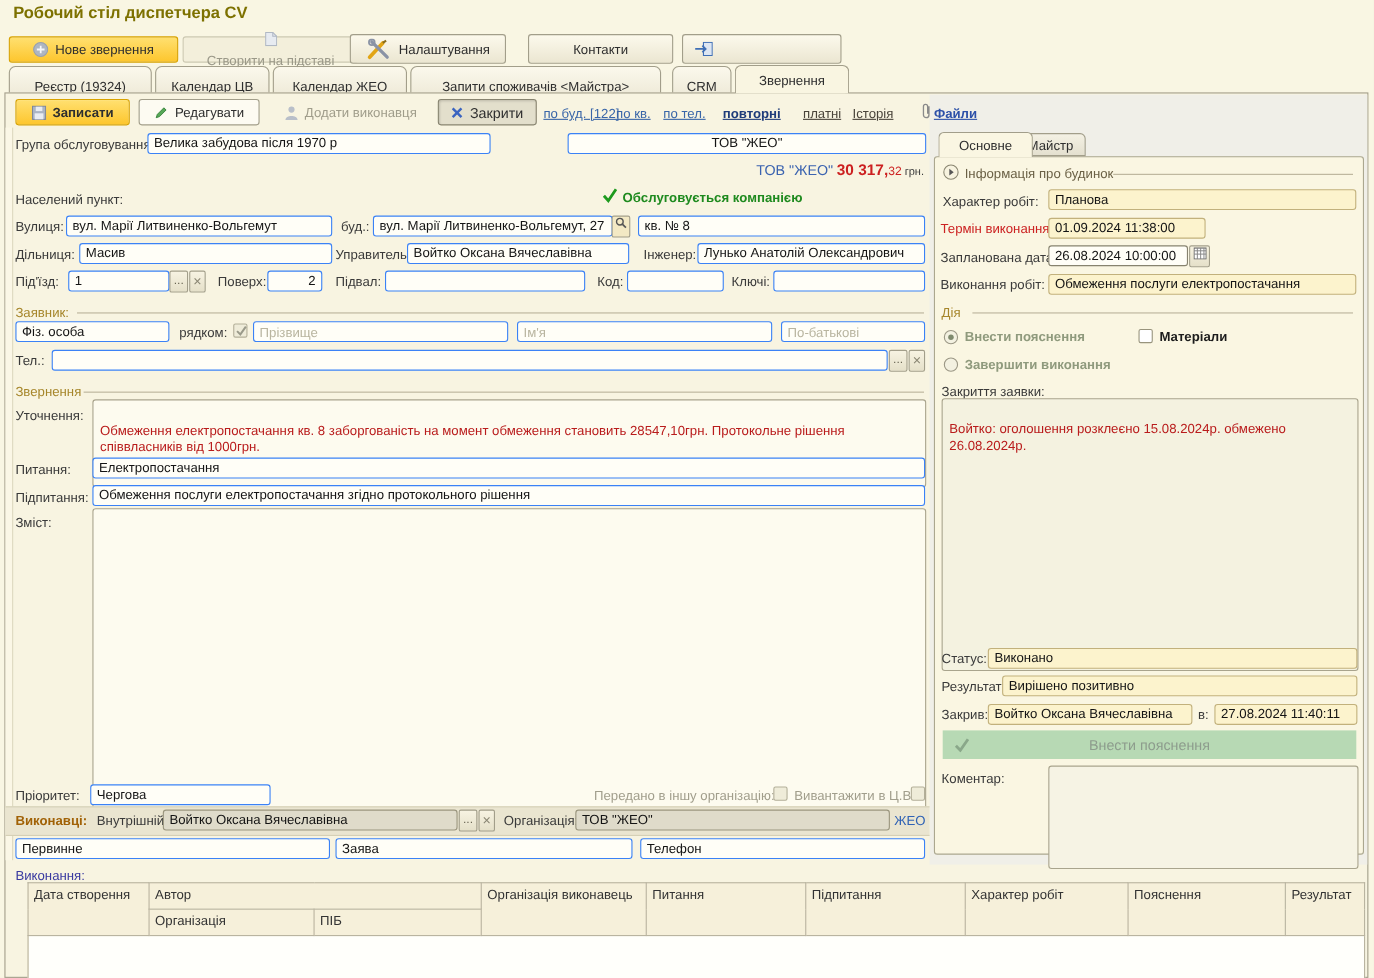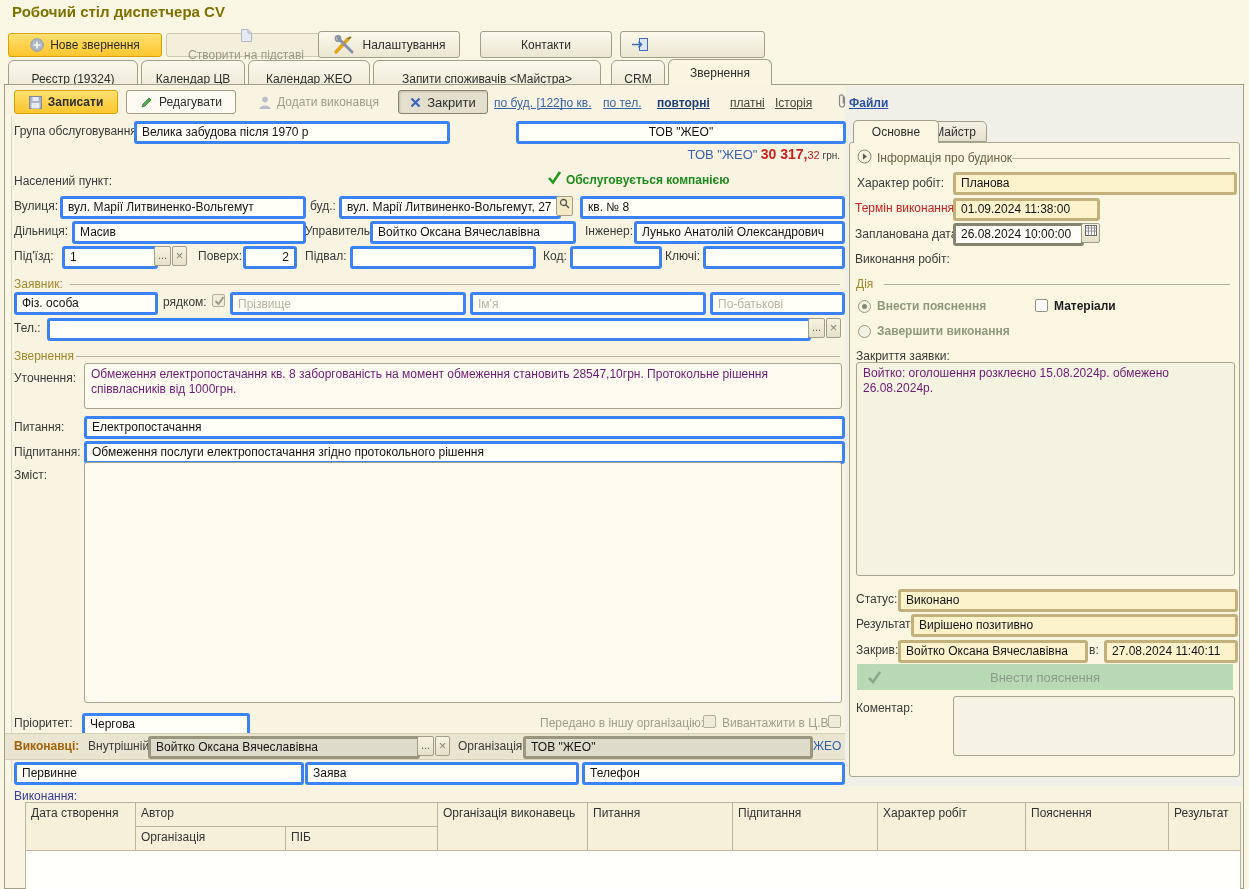--- a/index.html
+++ b/index.html
@@ -1,27 +1,27 @@
 <!DOCTYPE html>
 <html><head>
 <meta charset="utf-8">
 <style>
   html,body{margin:0;padding:0;}
   body{font-family:"Liberation Sans", sans-serif; background:#e8e4d4;}
   .screen{position:relative;width:1249px;height:889px;background:#f9f6e3;overflow:hidden;font-size:12px;color:#2e2e2e;}
   .abs{position:absolute;}
   .lbl{position:absolute;font-size:12px;color:#3a3a3a;white-space:nowrap;}
-  .fld{position:absolute;height:16px;background:#fffef7;border:3px solid #3b82f6;border-radius:3px;font-size:12px;color:#141414;padding:1px 5px 0;white-space:nowrap;overflow:hidden;}
+  .fld{position:absolute;height:16px;background:#fffef7;border:1px solid #3b82f6;border-radius:3px;font-size:12px;color:#141414;padding:1px 5px 0;white-space:nowrap;overflow:hidden;}
   .fld.ro{background:#fcf3cd;border-color:#c2b17c;}
   .fld.grayfld{background:#dfdbca;border-color:#9a957e;}
   .fld.center{text-align:center;}
   .fld.right{text-align:right;}
   input.fld{outline:none;}
   input.fld::placeholder{color:#b9b5a0;}
-  .box{position:absolute;background:#fdfbef;border:1px solid #a9a48d;border-radius:3px;font-size:12px;color:#701a75;padding:3px 6px;line-height:15px;overflow:hidden;}
+  .box{position:absolute;background:#fdfbef;border:1px solid #a9a48d;border-radius:3px;font-size:12px;color:#b91c1c;padding:20px 6px;line-height:15px;overflow:hidden;}
   .btn{position:absolute;height:24px;box-sizing:border-box;background:linear-gradient(#fcf9ec,#ebe6d1);border:1px solid #a29e8a;border-radius:3px;display:flex;align-items:center;justify-content:center;gap:6px;font-size:12px;color:#2e2e2e;cursor:pointer;}
   .btn.hl{background:linear-gradient(#ffe070,#fdc62e);border-color:#d8a200;}
   .btn.disabled{background:transparent;border-color:transparent;color:#a09d8b;cursor:default;}
   .btn.pressed{background:#e3dfcc;border-color:#87836f;box-shadow:inset 1px 1px 2px rgba(0,0,0,.15);}
   .btnmini{position:absolute;width:17px;height:20px;box-sizing:border-box;background:linear-gradient(#f7f3e2,#e5e0c9);border:1px solid #a29e8a;border-radius:2px;font-size:11px;color:#6a6654;text-align:center;line-height:17px;cursor:pointer;}
   .btnmini.xbtn{color:#8a8673;font-size:13px;}
   .link{position:absolute;font-size:12px;color:#3a66a8;text-decoration:underline;cursor:pointer;white-space:nowrap;}
   .link.darklink{color:#4a443a;}
   .link.bold{font-weight:bold;color:#1f3c7a;}
   .sect{position:absolute;font-size:12px;color:#a6862b;white-space:nowrap;}
@@ -284,20 +284,21 @@
   <div class="fld ro" style="left:953px;top:198px;width:131px;">01.09.2024 11:38:00</div>
 
   <div class="lbl" style="left:855px;top:227px;">Запланована дата:</div>
   <div class="fld" style="left:953px;top:223px;width:115px;border-color:#87836f;">26.08.2024 10:00:00</div>
   <div class="btnmini" style="left:1081px;top:223px;width:19px;"><span class="icon"><svg width="12" height="12">
           <rect x="0.5" y="1.5" width="11" height="10" fill="#fff" stroke="#666"></rect>
           <path d="M0.5 4 h11 M3.5 1.5 v10 M6.5 1.5 v10 M9.5 1.5 v10 M0.5 7 h11" stroke="#888" stroke-width="0.9"></path>
         </svg></span></div>
 
   <div class="lbl" style="left:855px;top:252px;">Виконання робіт:</div>
+  <div class="fld ro" style="left:953px;top:249px;width:268px;">Обмеження послуги електропостачання</div>
 
   <div class="sect" style="left:856px;top:277px;">Дія</div>
   <div class="rule" style="left:884px;top:284px;width:346px;"></div>
 
   <div class="radio sel" style="left:858px;top:300px;"></div>
   <div class="lbl" style="left:877px;top:299px;font-weight:bold;color:#8f9a7d;">Внести пояснення</div>
   <div class="cb" style="left:1035px;top:299px;background:#fff;"></div>
   <div class="lbl" style="left:1054px;top:299px;font-weight:bold;color:#1c1c1c;">Матеріали</div>
 
   <div class="radio" style="left:858px;top:325px;"></div>

